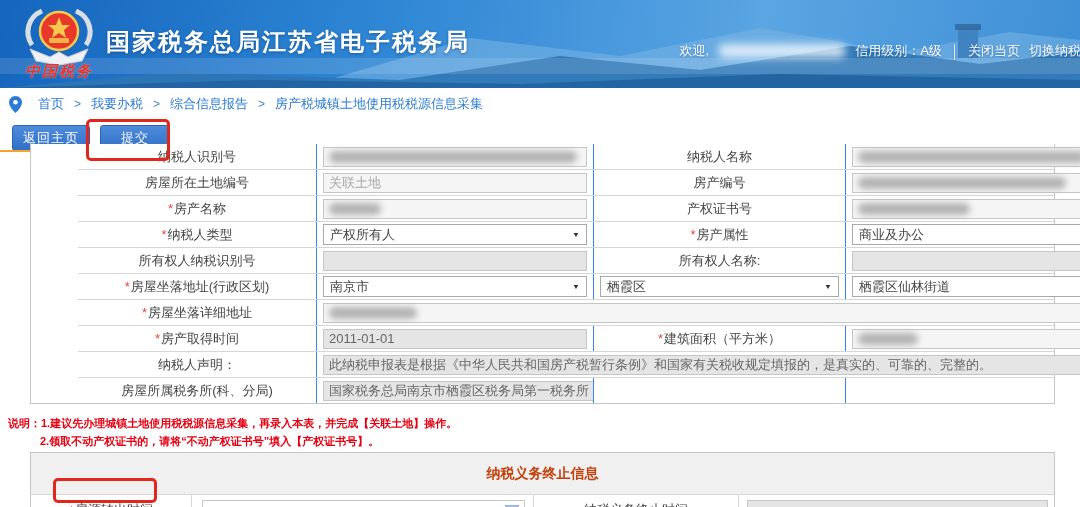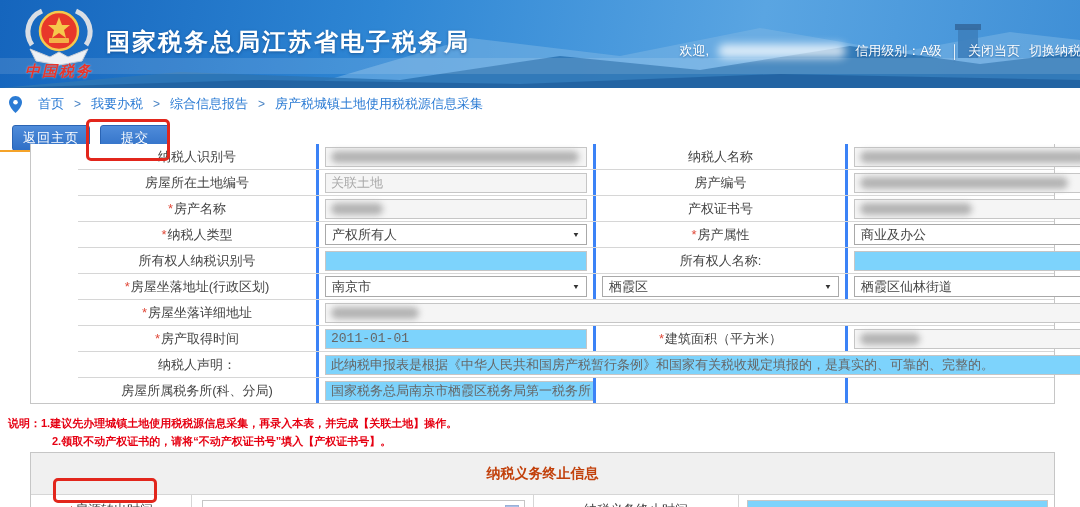--- a/index.html
+++ b/index.html
@@ -38,44 +38,44 @@
   .btn-back { left:8px; width:78px; }
   .btn-submit { left:96px; width:70px; }
   .orange-line { position:absolute; left:0; top:150px; width:1080px; height:2px; background:#f5a329; }
 
   
   .gridtable { position:absolute; left:30px; width:1025px; border:1px solid #c6c6c6; border-top:none;
                font-size:13px; color:#444; background:#fff; }
   .main-table { top:144px;padding-left:47px; }
   .row { display:grid; grid-template-columns:238px 277px 252px 258px; height:26px; border-top:1px solid #d6d6d6; }
   .row:first-child { border-top:none; height:25px; }
-  .row > div { border-left:3px solid #3b82f6; display:flex; align-items:center; overflow:hidden; }
+  .row > div { border-left:1px solid #3b82f6; display:flex; align-items:center; overflow:hidden; }
   .row > div:first-child { border-left:none; }
   .lc { justify-content:center; text-align:center; white-space:nowrap; }
   .star { color:#e04a3a; margin-right:1px; }
   .span3 { grid-column:2 / 5; }
 
   .inp { flex:1; height:20px; margin:0 6px; border:1px solid #c6c6c6; background:#fff;
          display:flex; align-items:center; padding:0 5px; color:#666; white-space:nowrap; }
   .inp.ro { background:#f5f5f5; }
-  .inp.soft { background:#7dd3fc;font-family:Liberation Mono, monospace; }
+  .inp.soft { background:#e5e5e5; }
   input.inp { font-family:inherit; font-size:13px; outline:none; min-width:0; }
   input.inp::placeholder { color:#a9a9a9; opacity:1; }
   .smudge { height:12px; border-radius:6px; background:#b3b3b3; filter:blur(3px); }
 
   .sel { flex:1; height:21px; margin:0 6px; border:1px solid #a9a9a9; background:#fff;
          display:flex; align-items:center; padding:0 6px; color:#444; cursor:pointer; white-space:nowrap; }
   .arr { margin-left:auto; font-size:8px; color:#333; transform:scaleY(.85); }
 
   .cal { margin-left:auto; flex:none; }
 
   
   .note { position:absolute; color:#e60012; font-weight:bold; font-size:11px; white-space:nowrap; }
   .note1 { left:8px; top:416px; }
-  .note2 { left:52px; top:434px; }
+  .note2 { left:40px; top:434px; }
 
   
   .term-table { top:452px; border-top:1px solid #c6c6c6; }
   .term-head { height:42px; background:#f0f0f0; display:flex; align-items:center; justify-content:center;
                color:#c2410c; font-weight:bold; font-size:14px; border-bottom:1px solid #d6d6d6; }
   .term-row { display:grid; grid-template-columns:160px 342px 205px 318px; height:30px; }
   .term-row > div { border-left:1px solid #d6d6d6; display:flex; align-items:center; }
   .term-row > div:first-child { border-left:none; }
 
   

